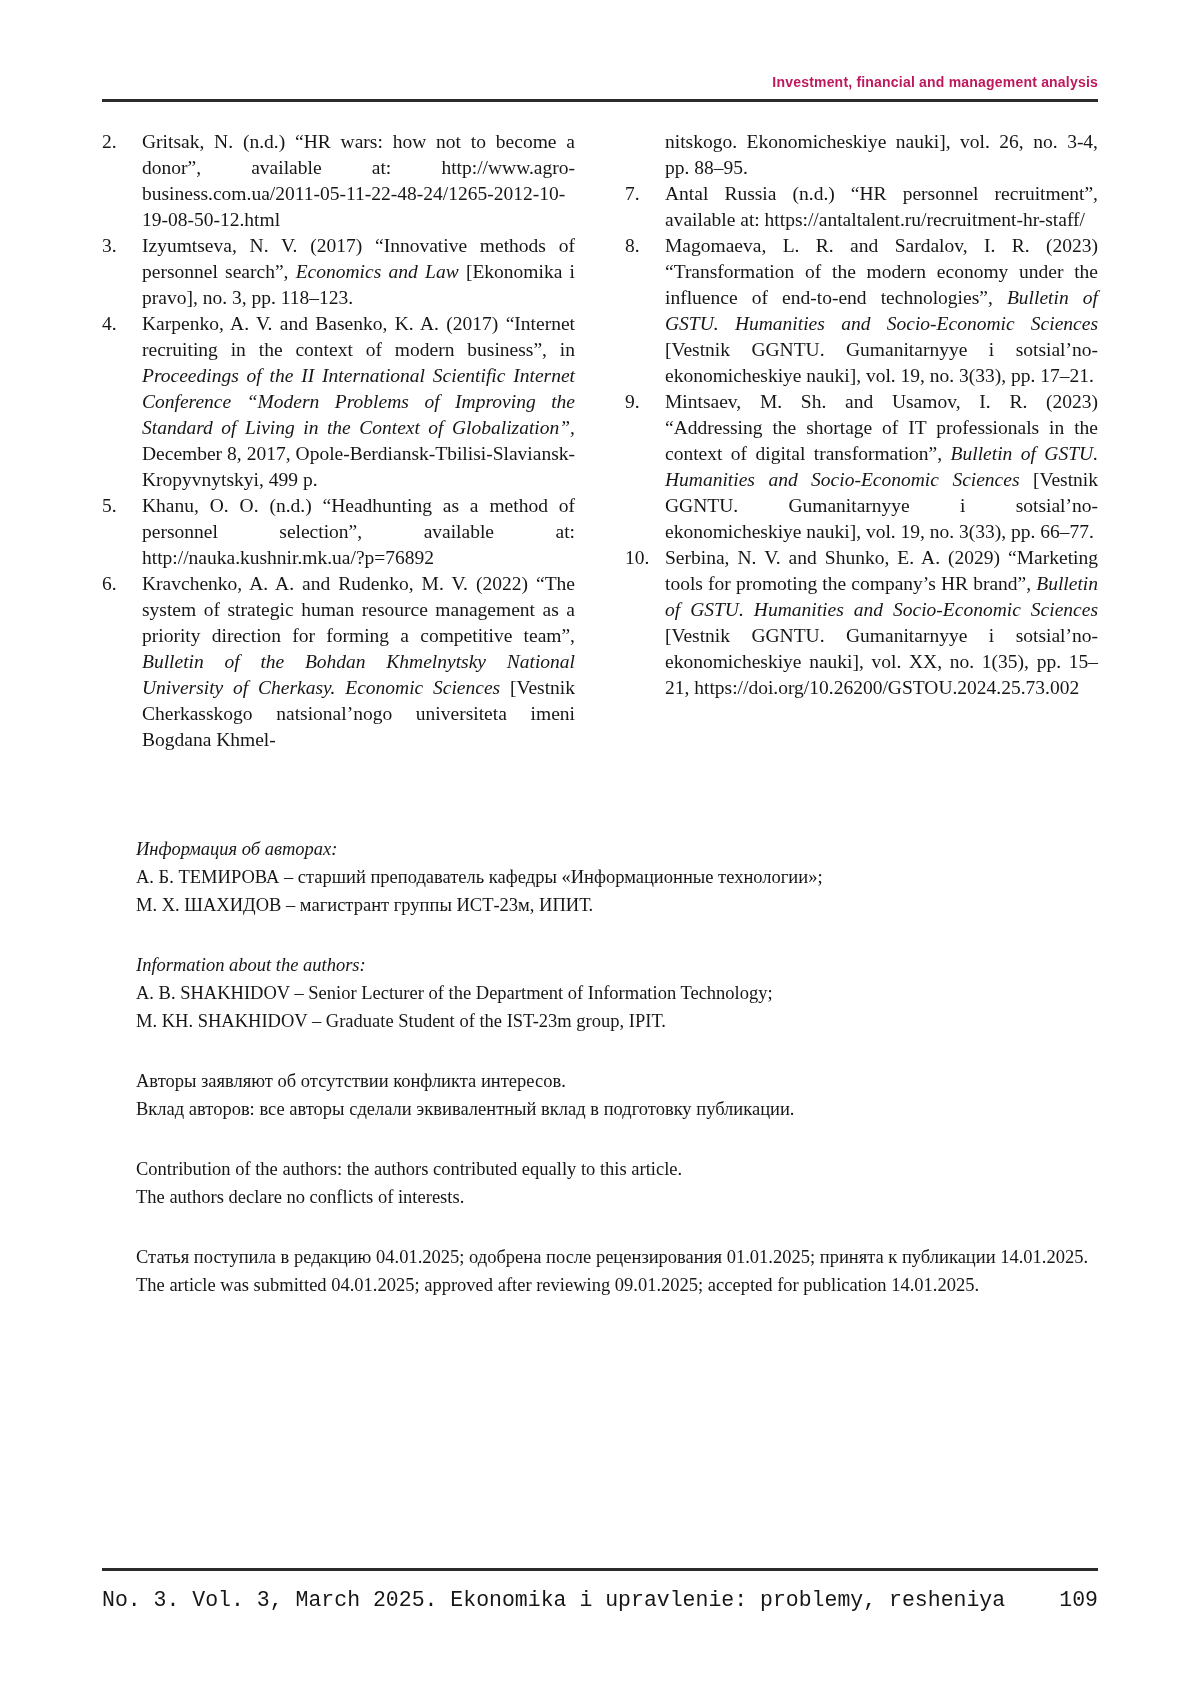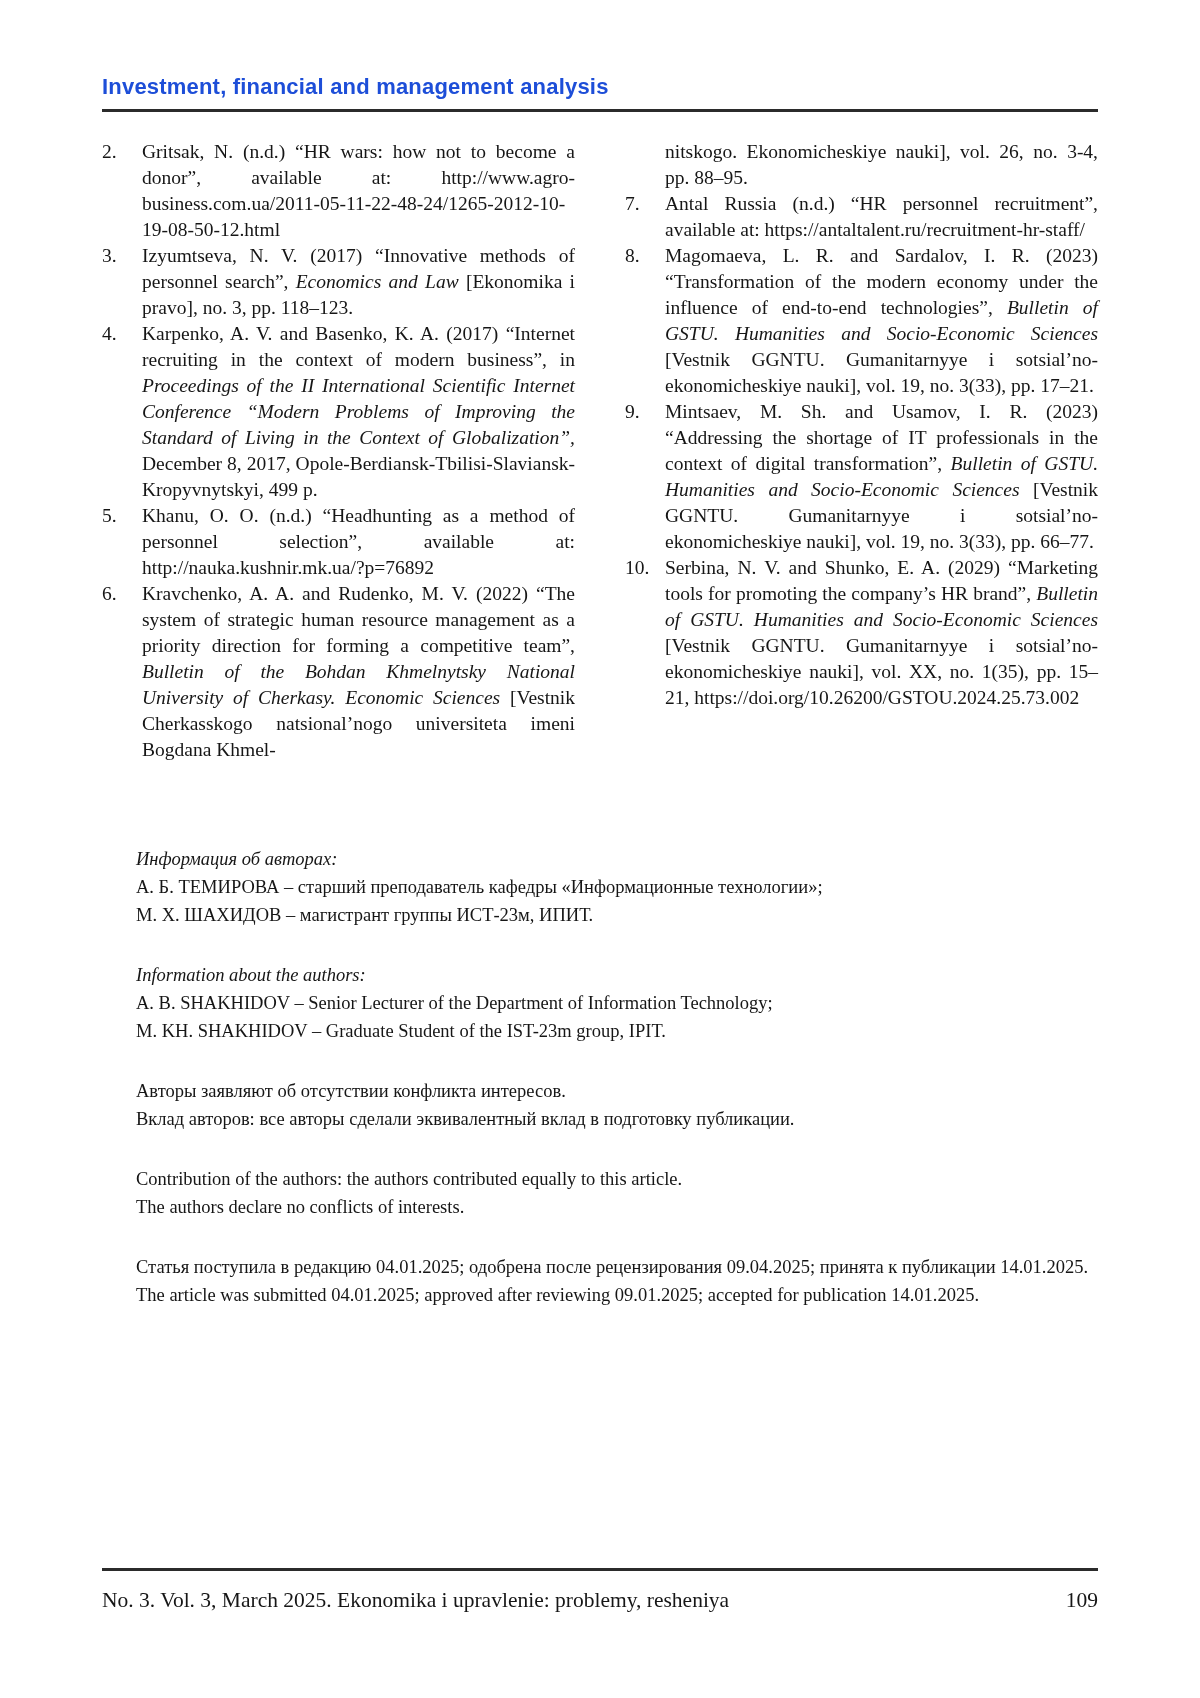--- a/index.html
+++ b/index.html
@@ -13,26 +13,26 @@
     position: absolute; inset: 0;
     background: #ffffff;
     overflow: hidden;
   }
   .content {
     padding: 0 102px;
   }
   
   .running-head {
     margin-top: 74px;
-    text-align: left;
+    text-align: right;
     font-family: "Liberation Sans", sans-serif;
     font-weight: bold;
-    font-size: 22px;
+    font-size: 14px;
     letter-spacing: 0.2px;
-    color: #1d4ed8;
+    color: #be185d;
   }
   .head-rule {
     margin-top: 9px;
     border: none;
     border-top: 3px solid #2b2b2b;
   }
   
   .refs {
     margin-top: 27px;
     display: flex;
@@ -70,21 +70,21 @@
   .footer-rule {
     border: none;
     border-top: 3px solid #2b2b2b;
     margin: 0;
   }
   .footer-row {
     margin-top: 17px;
     display: flex;
     justify-content: space-between;
     align-items: baseline;
-    font-family: Liberation Serif, serif;
+    font-family: Liberation Mono, monospace;
     font-size: 21.5px;
     color: #161616;
   }
 </style>
 </head>
 <body>
 
 <div class="page">
   <div class="content">
 
@@ -154,21 +154,21 @@
       <div class="info-line">Авторы заявляют об отсутствии конфликта интересов.</div>
       <div class="info-line">Вклад авторов: все авторы сделали эквивалентный вклад в подготовку публикации.</div>
     </section>
 
     <section class="info-block">
       <div class="info-line">Contribution of the authors: the authors contributed equally to this article.</div>
       <div class="info-line">The authors declare no conflicts of interests.</div>
     </section>
 
     <section class="info-block">
-      <div class="info-line">Статья поступила в редакцию 04.01.2025; одобрена после рецензирования 09.04.2025; принята к публикации 14.01.2025.</div>
+      <div class="info-line">Статья поступила в редакцию 04.01.2025; одобрена после рецензирования 01.01.2025; принята к публикации 14.01.2025.</div>
       <div class="info-line">The article was submitted 04.01.2025; approved after reviewing 09.01.2025; accepted for publication 14.01.2025.</div>
     </section>
 
   </div>
 
   <footer class="footer">
     <hr class="footer-rule">
     <div class="footer-row">
       <span>No. 3. Vol. 3, March 2025. Ekonomika i upravlenie: problemy, resheniya</span>
       <span>109</span>

